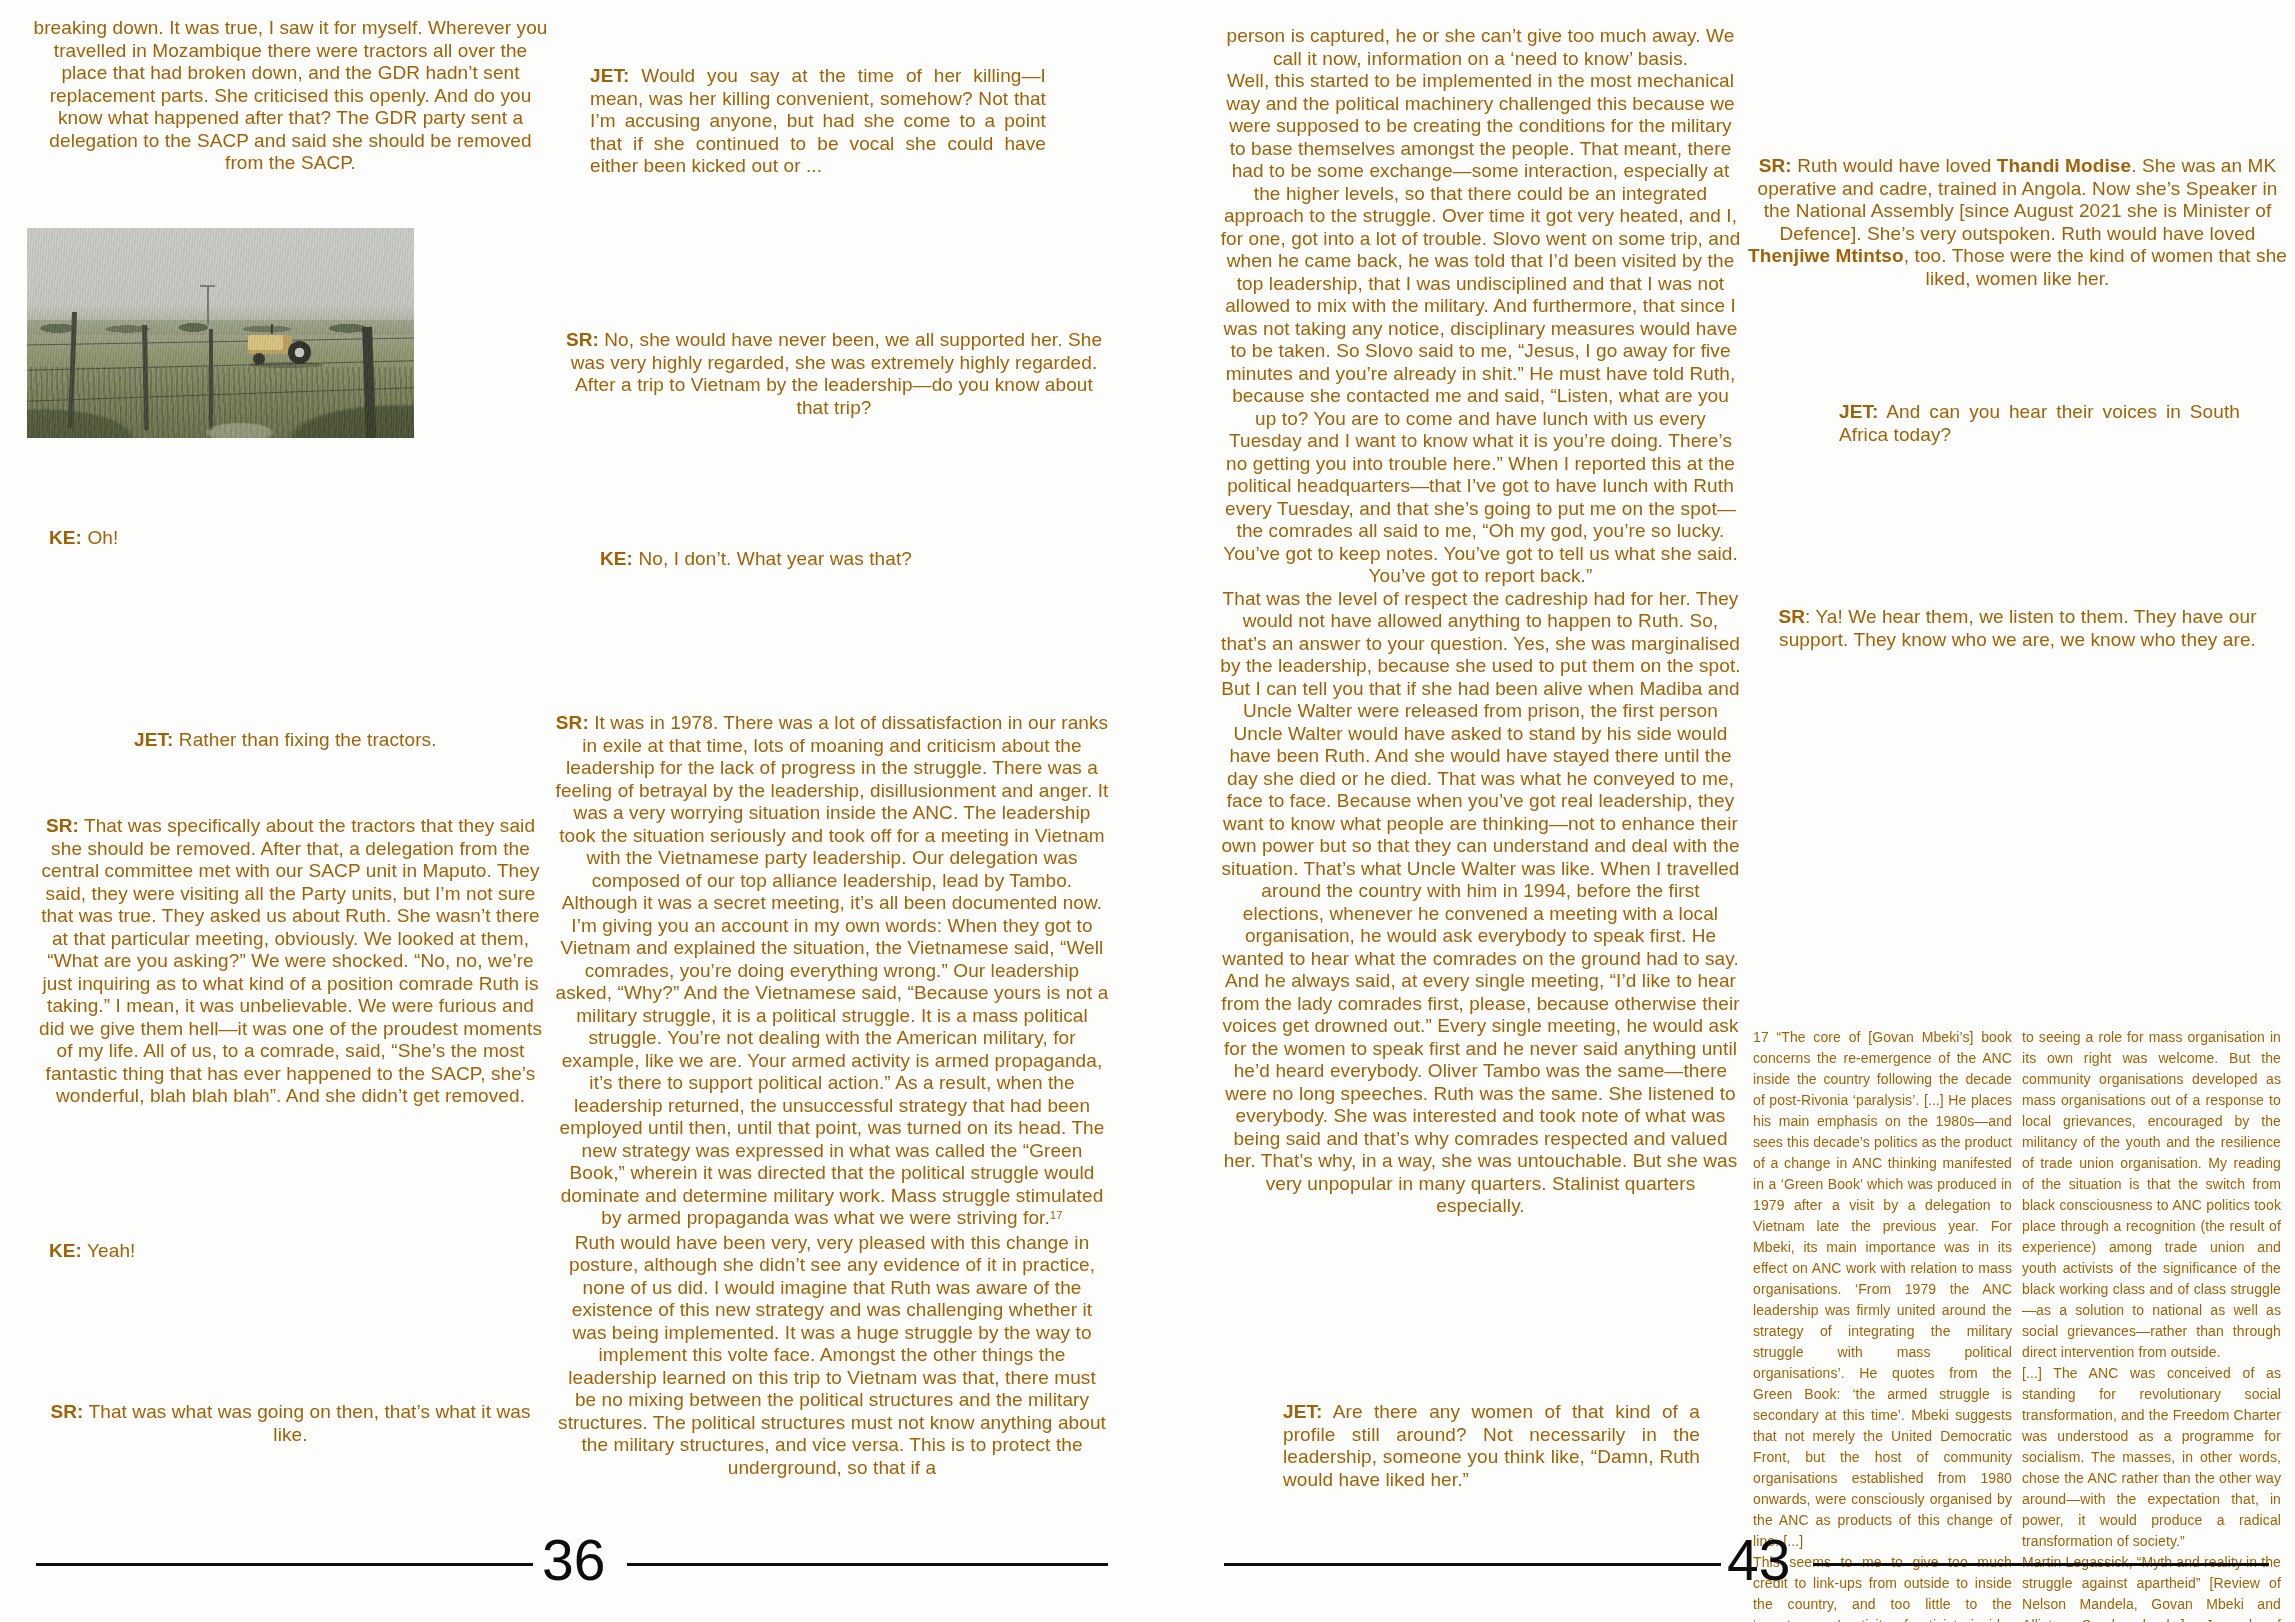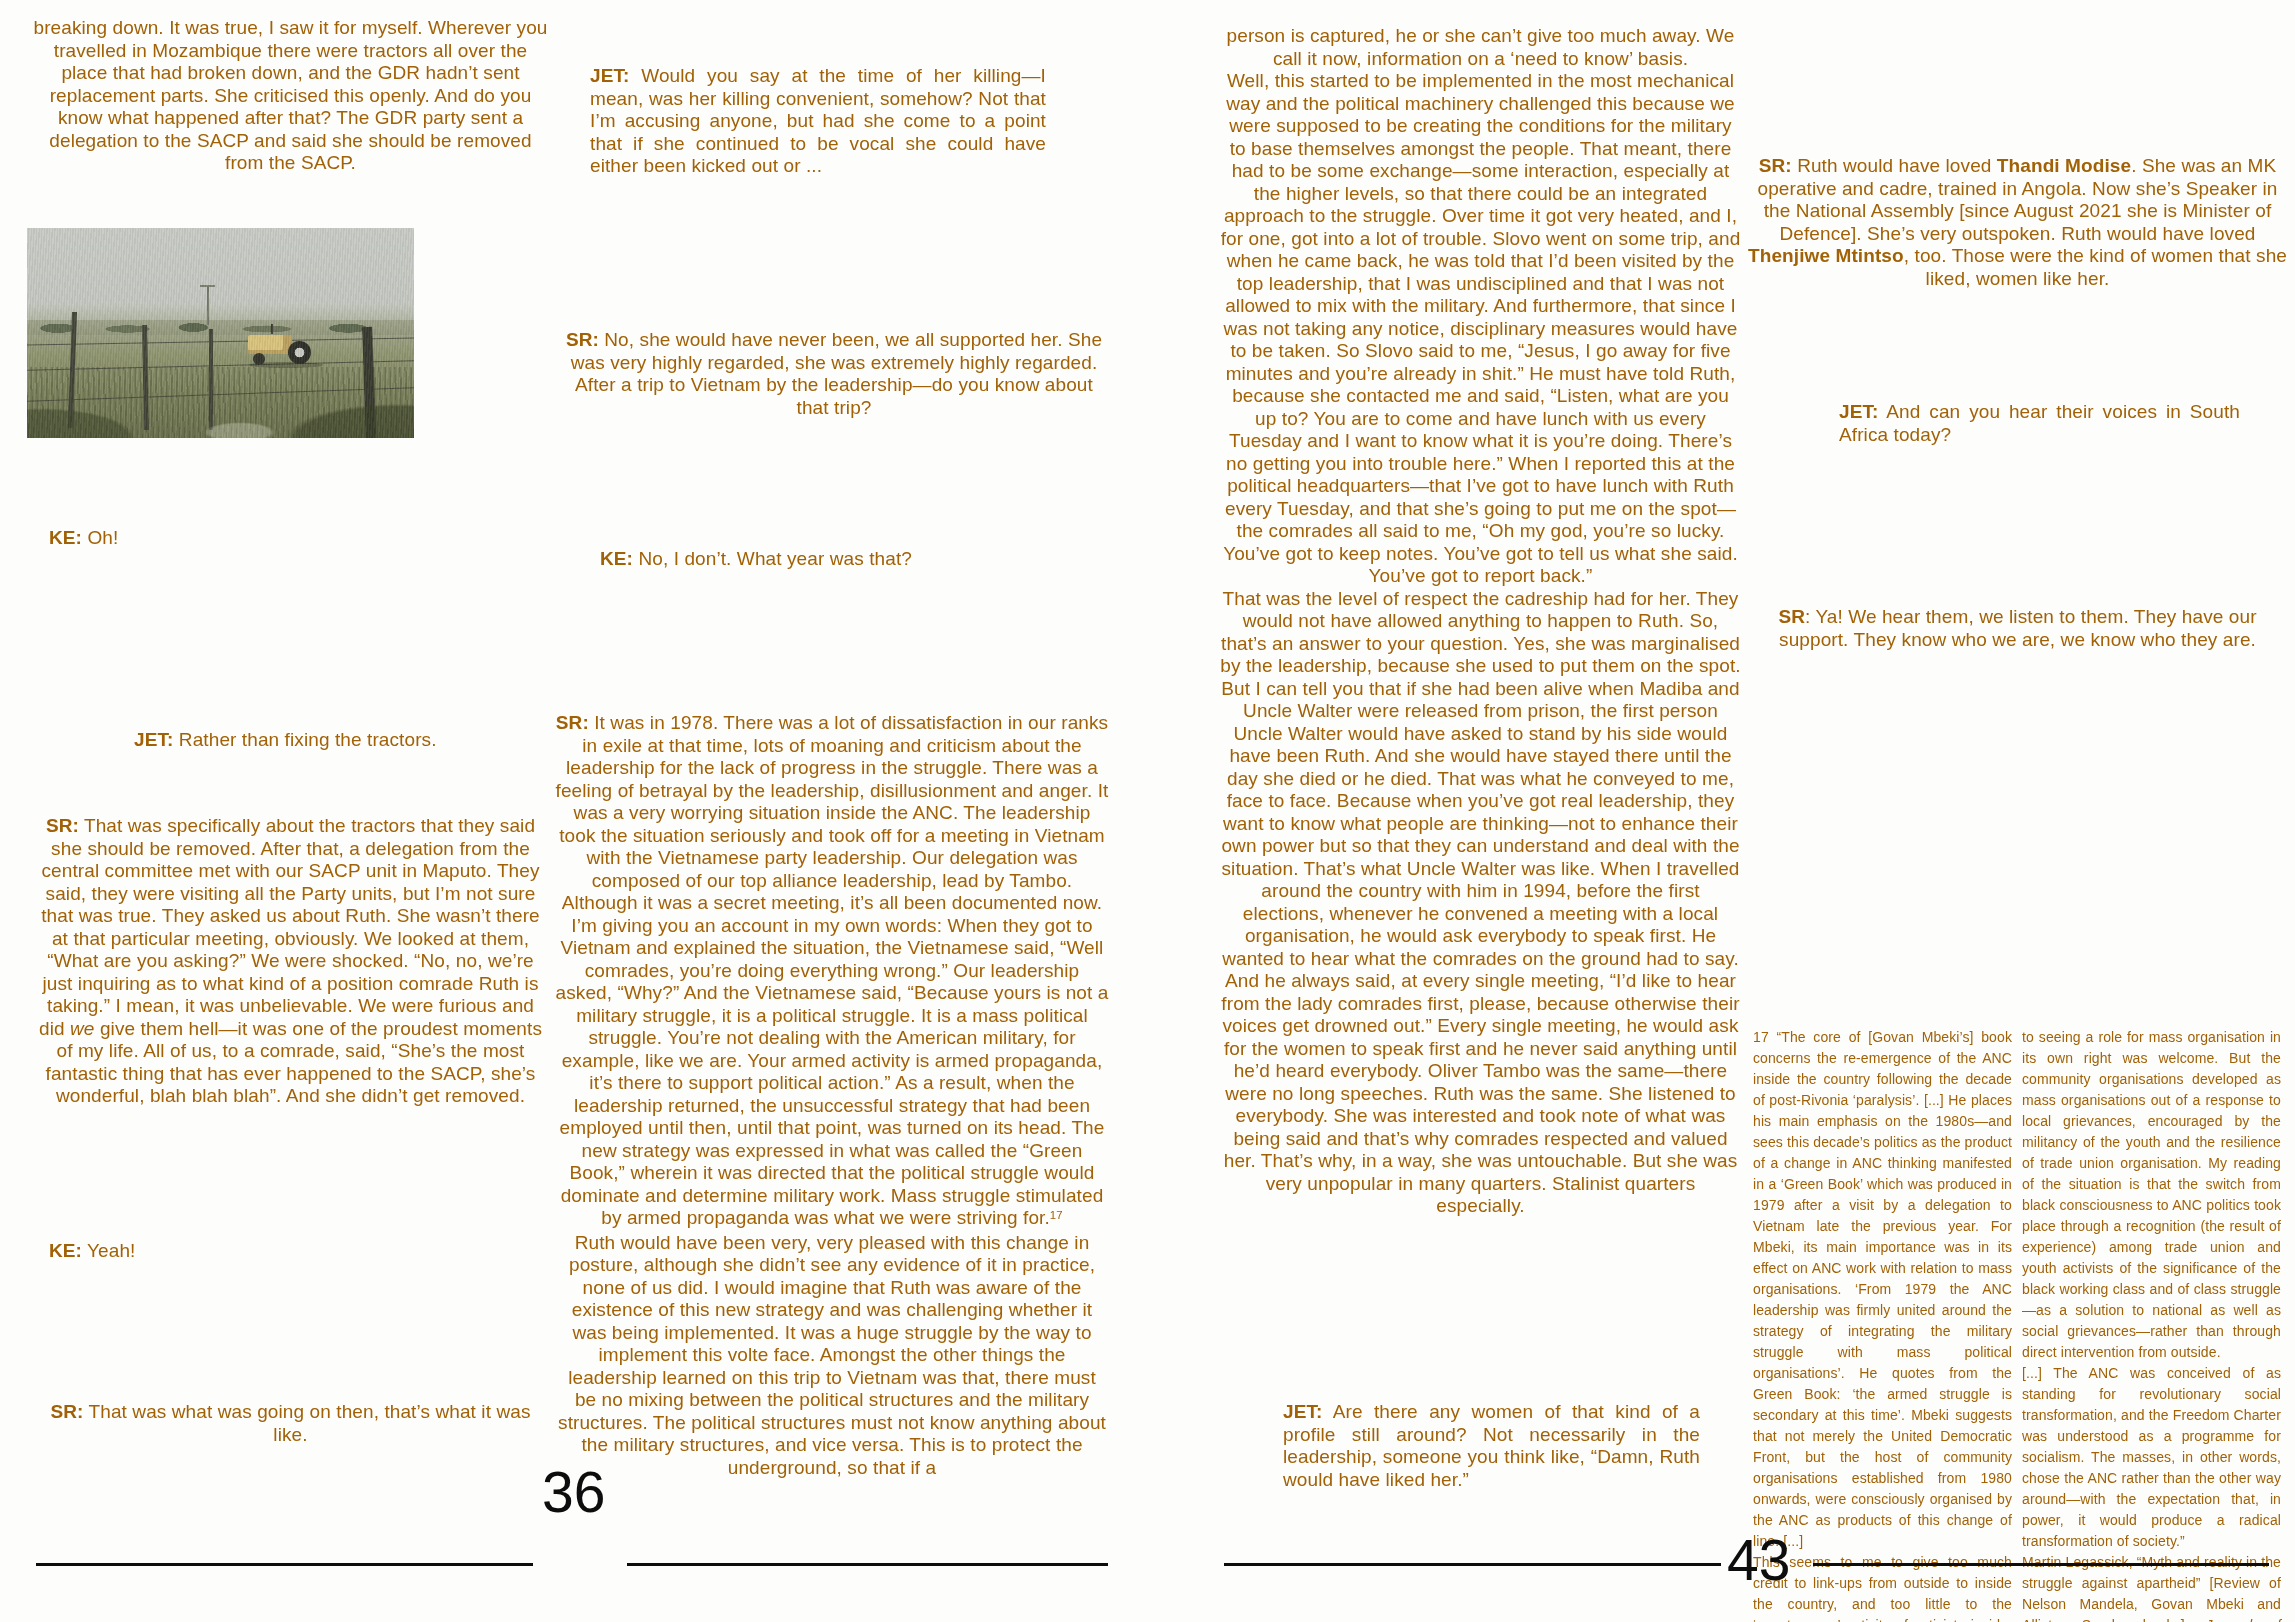--- a/index.html
+++ b/index.html
@@ -4,21 +4,21 @@
 <style>
   html,body{margin:0;padding:0;background:#d9d9d9;}
   .spread{position:relative;width:2295px;height:1623px;background:#fdfdfc;overflow:hidden;
           font-family:"Liberation Sans",sans-serif;color:#101010;}
   .para{position:absolute;margin:0;font-size:19px;line-height:22.5px;letter-spacing:0.1px;
         white-space:pre-line;color:#a16207;}
   .center{text-align:center;}
   .justify{text-align:justify;}
   .fn{font-size:14px;line-height:21px;text-align:justify;}
   .b{font-weight:700;}
-  .i{font-style:italic;}
+  .i{}
   sup{font-size:60%;position:relative;top:-0.45em;vertical-align:baseline;text-align:right;}
   .rule{position:absolute;height:3.3px;background:#0d0d0d;}
   .pagenum{position:absolute;margin:0;font-size:57px;line-height:1;font-weight:500;color:#0d0d0d;}
 
   
   .photo{position:absolute;left:27px;top:228px;width:387px;height:210px;margin:0;overflow:hidden;
          background:linear-gradient(#c8cbc4 0%,#c3c7c0 36%,#b2b6a4 44%,#9da287 50%,#8f9470 60%,#7e845e 78%,#6d7350 100%);}
   .ph-treeline{position:absolute;left:0;top:44%;width:100%;height:7%;
       background:
         radial-gradient(ellipse 30px 7.8px at 8% 55%, #5f6a50 58%, transparent 60%),
@@ -98,21 +98,21 @@
     <p class="para justify" style="left:590px;top:65px;width:456px"><span class="b">JET:</span><span> Would you say at the time of her killing—I mean, was her killing convenient, somehow? Not that I’m accusing anyone, but had she come to a point that if she continued to be vocal she could have either been kicked out or ...</span></p>
 
     <p class="para center" style="left:557px;top:329px;width:554px"><span class="b">SR:</span><span> No, she would have never been, we all supported her. She was very highly regarded, she was extremely highly regarded. After a trip to Vietnam by the leadership—do you know about that trip?</span></p>
 
     <p class="para" style="left:600px;top:548px;width:456px"><span class="b">KE:</span><span> No, I don’t. What year was that?</span></p>
 
     <p class="para center" style="left:555px;top:712px;width:554px"><span class="b">SR:</span><span> It was in 1978. There was a lot of dissatisfaction in our ranks in exile at that time, lots of moaning and criticism about the leadership for the lack of progress in the struggle. There was a feeling of betrayal by the leadership, disillusionment and anger. It was a very worrying situation inside the ANC. The leadership took the situation seriously and took off for a meeting in Vietnam with the Vietnamese party leadership. Our delegation was composed of our top alliance leadership, lead by Tambo. Although it was a secret meeting, it’s all been documented now. I’m giving you an account in my own words: When they got to Vietnam and explained the situation, the Vietnamese said, “Well comrades, you’re doing everything wrong.” Our leadership asked, “Why?” And the Vietnamese said, “Because yours is not a military struggle, it is a political struggle. It is a mass political struggle. You’re not dealing with the American military, for example, like we are. Your armed activity is armed propaganda, it’s there to support political action.” As a result, when the leadership returned, the unsuccessful strategy that had been employed until then, until that point, was turned on its head. The new strategy was expressed in what was called the “Green Book,” wherein it was directed that the political struggle would dominate and determine military work. Mass struggle stimulated by armed propaganda was what we were striving for.</span><sup>17</sup><span>
 Ruth would have been very, very pleased with this change in posture, although she didn’t see any evidence of it in practice, none of us did. I would imagine that Ruth was aware of the existence of this new strategy and was challenging whether it was being implemented. It was a huge struggle by the way to implement this volte face. Amongst the other things the leadership learned on this trip to Vietnam was that, there must be no mixing between the political structures and the military structures. The political structures must not know anything about the military structures, and vice versa. This is to protect the underground, so that if a</span></p>
 
     <div class="rule" style="left:36px;top:1563px;width:497px"></div>
-    <p class="pagenum" style="left:542px;top:1464px">36</p>
+    <p class="pagenum" style="left:542px;top:1532px">36</p>
     <div class="rule" style="left:627px;top:1563px;width:481px"></div>
   </section>
 
   <section>
 
     <p class="para center" style="left:1220px;top:25px;width:521px"><span>person is captured, he or she can’t give too much away. We call it now, information on a ‘need to know’ basis.
 Well, this started to be implemented in the most mechanical way and the political machinery challenged this because we were supposed to be creating the conditions for the military to base themselves amongst the people. That meant, there had to be some exchange—some interaction, especially at the higher levels, so that there could be an integrated approach to the struggle. Over time it got very heated, and I, for one, got into a lot of trouble. Slovo went on some trip, and when he came back, he was told that I’d been visited by the top leadership, that I was undisciplined and that I was not allowed to mix with the military. And furthermore, that since I was not taking any notice, disciplinary measures would have to be taken. So Slovo said to me, “Jesus, I go away for five minutes and you’re already in shit.” He must have told Ruth, because she contacted me and said, “Listen, what are you up to? You are to come and have lunch with us every Tuesday and I want to know what it is you’re doing. There’s no getting you into trouble here.” When I reported this at the political headquarters—that I’ve got to have lunch with Ruth every Tuesday, and that she’s going to put me on the spot—the comrades all said to me, “Oh my god, you’re so lucky. You’ve got to keep notes. You’ve got to tell us what she said. You’ve got to report back.”
 That was the level of respect the cadreship had for her. They would not have allowed anything to happen to Ruth. So, that’s an answer to your question. Yes, she was marginalised by the leadership, because she used to put them on the spot. But I can tell you that if she had been alive when Madiba and Uncle Walter were released from prison, the first person Uncle Walter would have asked to stand by his side would have been Ruth. And she would have stayed there until the day she died or he died. That was what he conveyed to me, face to face. Because when you’ve got real leadership, they want to know what people are thinking—not to enhance their own power but so that they can understand and deal with the situation. That’s what Uncle Walter was like. When I travelled around the country with him in 1994, before the first elections, whenever he convened a meeting with a local organisation, he would ask everybody to speak first. He wanted to hear what the comrades on the ground had to say. And he always said, at every single meeting, “I’d like to hear from the lady comrades first, please, because otherwise their voices get drowned out.” Every single meeting, he would ask for the women to speak first and he never said anything until he’d heard everybody. Oliver Tambo was the same—there were no long speeches. Ruth was the same. She listened to everybody. She was interested and took note of what was being said and that’s why comrades respected and valued her. That’s why, in a way, she was untouchable. But she was very unpopular in many quarters. Stalinist quarters especially.</span></p>
 
     <p class="para justify" style="left:1283px;top:1401px;width:417px"><span class="b">JET:</span><span> Are there any women of that kind of a profile still around? Not necessarily in the leadership, someone you think like, “Damn, Ruth would have liked her.”</span></p>

